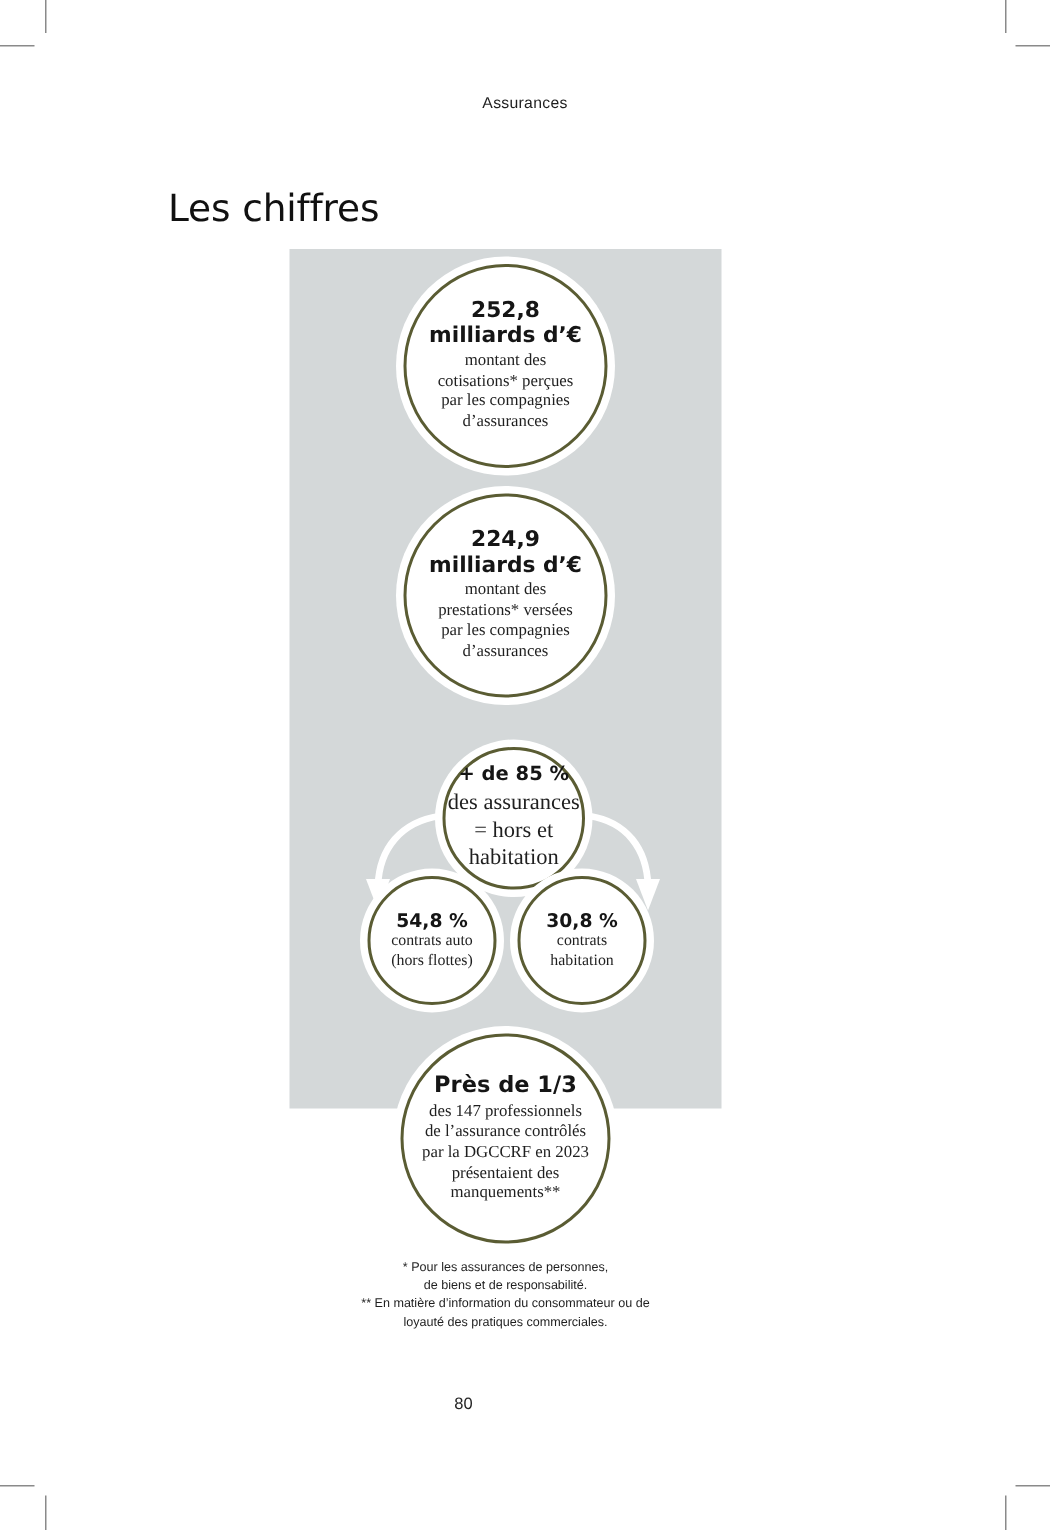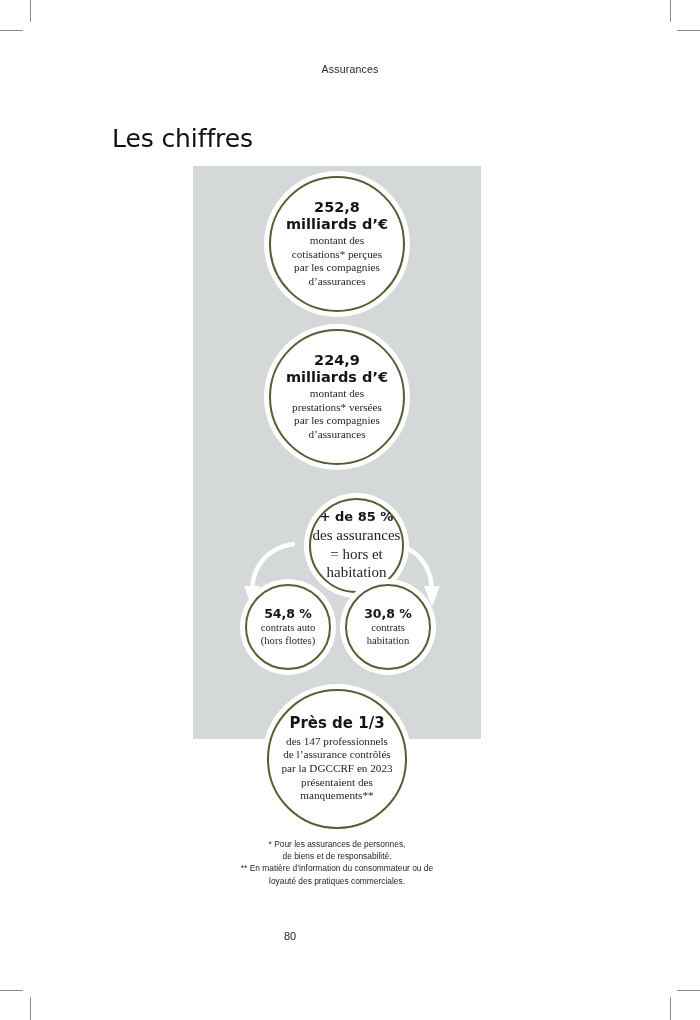--- a/index.html
+++ b/index.html
@@ -105,21 +105,21 @@
   .circle-big .headline { font-size: 14.5px; }
   .circle-big .body { font-size: 11.2px; margin-top: 2px; }
 
   #c-cotisations { top: 10px; }
   #c-prestations { top: 163px; }
 
   
   .circle-mid {
     width: 95px;
     height: 95px;
-    left: 116px;
+    left: 102px;
     top: 332px;
   }
   .circle-mid .headline { font-size: 13px; }
   .circle-mid .body { font-size: 15px; margin-top: 2px; }
 
   
   .circle-small {
     width: 86px;
     height: 86px;
     top: 418px;
@@ -167,20 +167,21 @@
   
   .folio {
     position: absolute;
     top: 930px;
     left: 0;
     width: 580px;
     text-align: center;
     font-family: "Liberation Sans", sans-serif;
     font-size: 11px;
     color: #262626;
+    padding-left: 19px;
   }
 </style>
 </head>
 <body>
 
 <div class="crop v crop-tl-v"></div>
 <div class="crop h crop-tl-h"></div>
 <div class="crop v crop-tr-v"></div>
 <div class="crop h crop-tr-h"></div>
 <div class="crop v crop-bl-v"></div>

